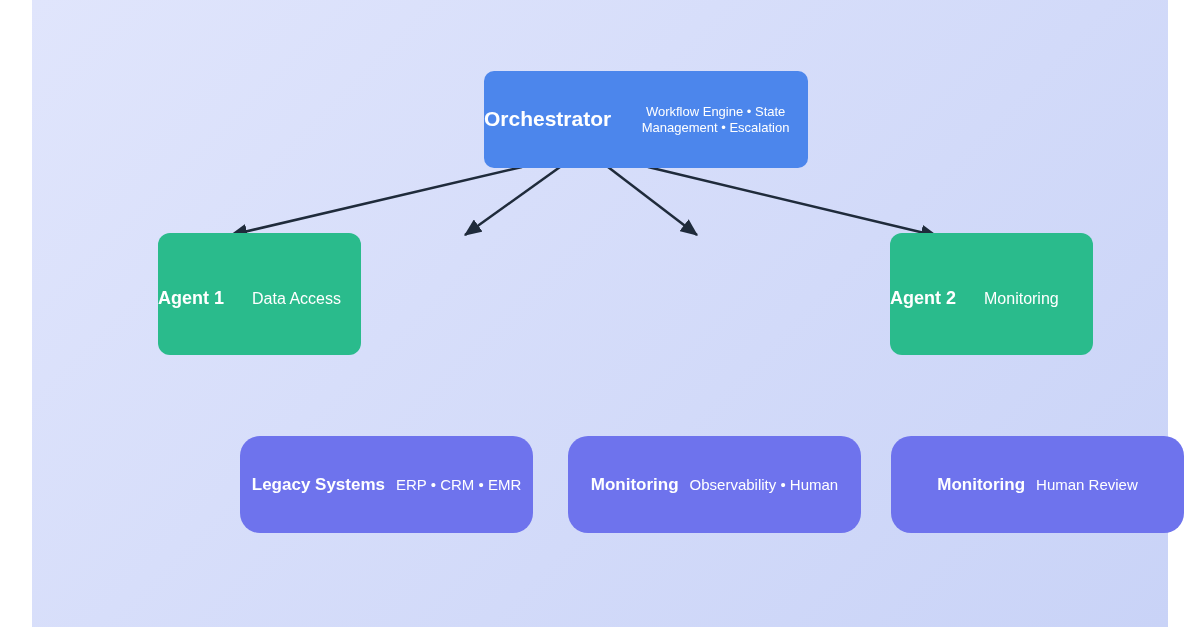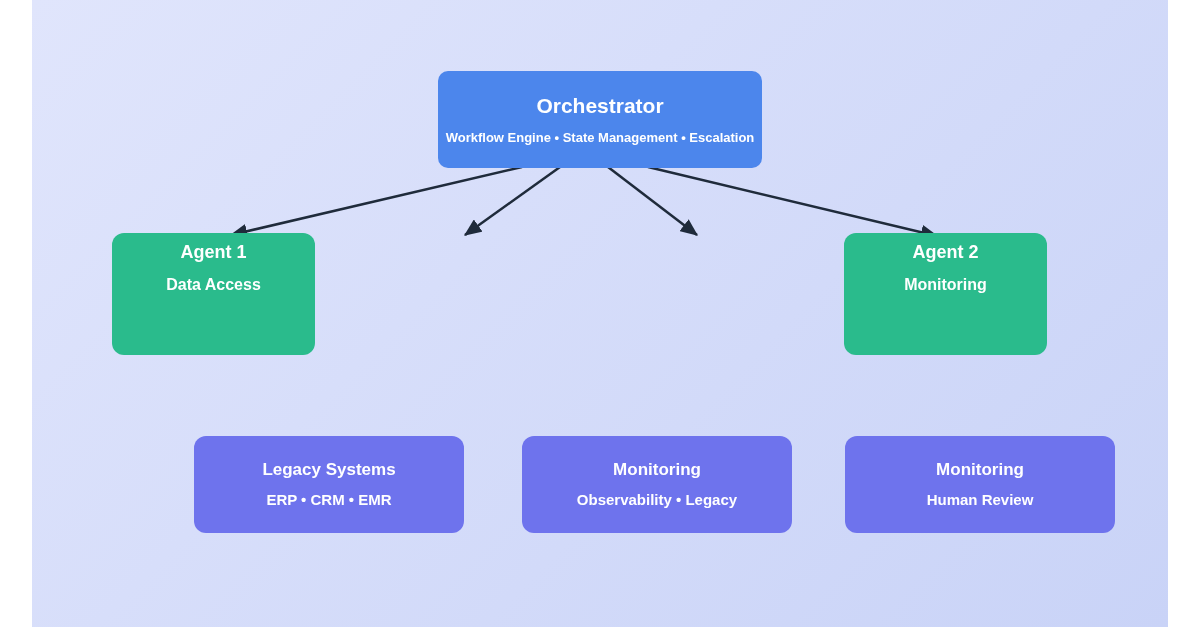--- a/index.html
+++ b/index.html
@@ -17,58 +17,58 @@
     position: absolute;
     left: 32px; top: 0;
     width: 1136px; height: 627px;
     background: linear-gradient(135deg, var(--gradient_start) 0%, var(--gradient_end) 100%);
   }
   .node {
     position: absolute;
     color: var(--text);
     text-align: center;
     display: flex;
-    flex-direction: column;
     align-items: center;
+    margin-left: 46px;
   }
   .node .title { font-weight: bold; line-height: 1.15; }
-  .node .subtitle { font-weight: bold; line-height: 1.2; }
+  .node .subtitle { font-weight: normal; line-height: 1.2; }
 
   .orchestrator-node {
     left: 438px; top: 71px;
     width: 324px; height: 97px;
     background: var(--orchestrator);
     border-radius: 10px;
     justify-content: center;
     gap: 12px;
   }
   .orchestrator-node .title { font-size: 21px; }
   .orchestrator-node .subtitle { font-size: 13px; }
 
   .agent-node {
     top: 233px;
     width: 203px; height: 122px;
     background: var(--agent);
     border-radius: 12px;
     justify-content: flex-start;
     padding-top: 9px;
-    gap: 12px;
+    gap: 28px;
   }
   .agent-node .title { font-size: 18px; }
   .agent-node .subtitle { font-size: 16px; }
   .agent-pos-0 { left: 112px; }
   .agent-pos-1 { left: 356px; }
   .agent-pos-2 { left: 600px; }
   .agent-pos-3 { left: 844px; }
 
   .system-node {
     top: 436px;
-    width: 270px; height: 97px;
+    width: 293px; height: 97px;
     background: var(--system);
-    border-radius: 12px;
+    border-radius: 20px;
     justify-content: center;
     gap: 11px;
   }
   .system-node .title { font-size: 17px; }
   .system-node .subtitle { font-size: 15px; }
   .system-pos-0 { left: 194px; }
   .system-pos-1 { left: 522px; }
   .system-pos-2 { left: 845px; }
 
   #edges {
@@ -112,20 +112,20 @@
     <div class="title">Agent 2</div>
     <div class="subtitle">Monitoring</div>
   </div>
 
   <div class="node system-node system-pos-0">
     <div class="title">Legacy Systems</div>
     <div class="subtitle">ERP • CRM • EMR</div>
   </div>
   <div class="node system-node system-pos-1">
     <div class="title">Monitoring</div>
-    <div class="subtitle">Observability • Legacy</div>
+    <div class="subtitle">Observability • Human</div>
   </div>
   <div class="node system-node system-pos-2">
     <div class="title">Monitoring</div>
     <div class="subtitle">Human Review</div>
   </div>
 
 </div>
 
 </body></html>

